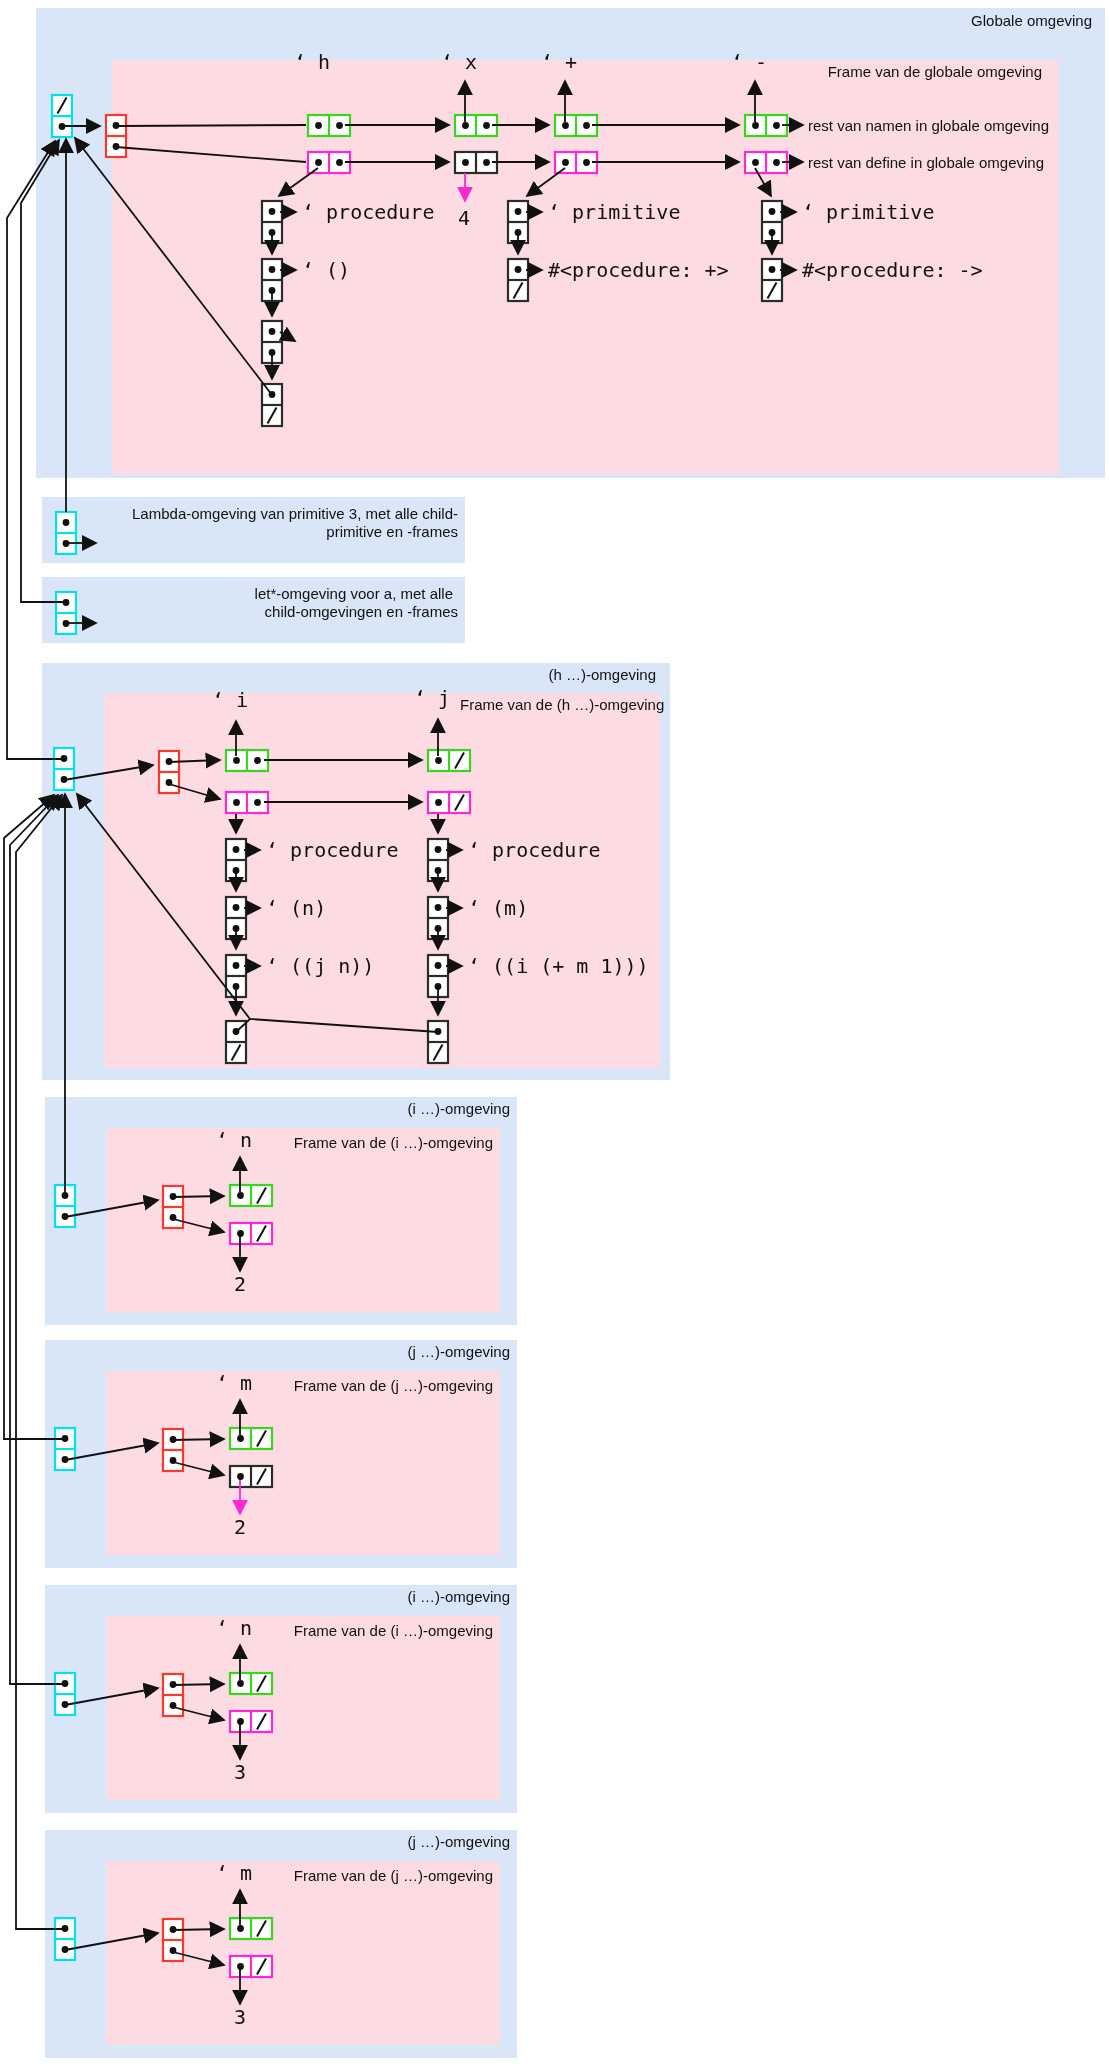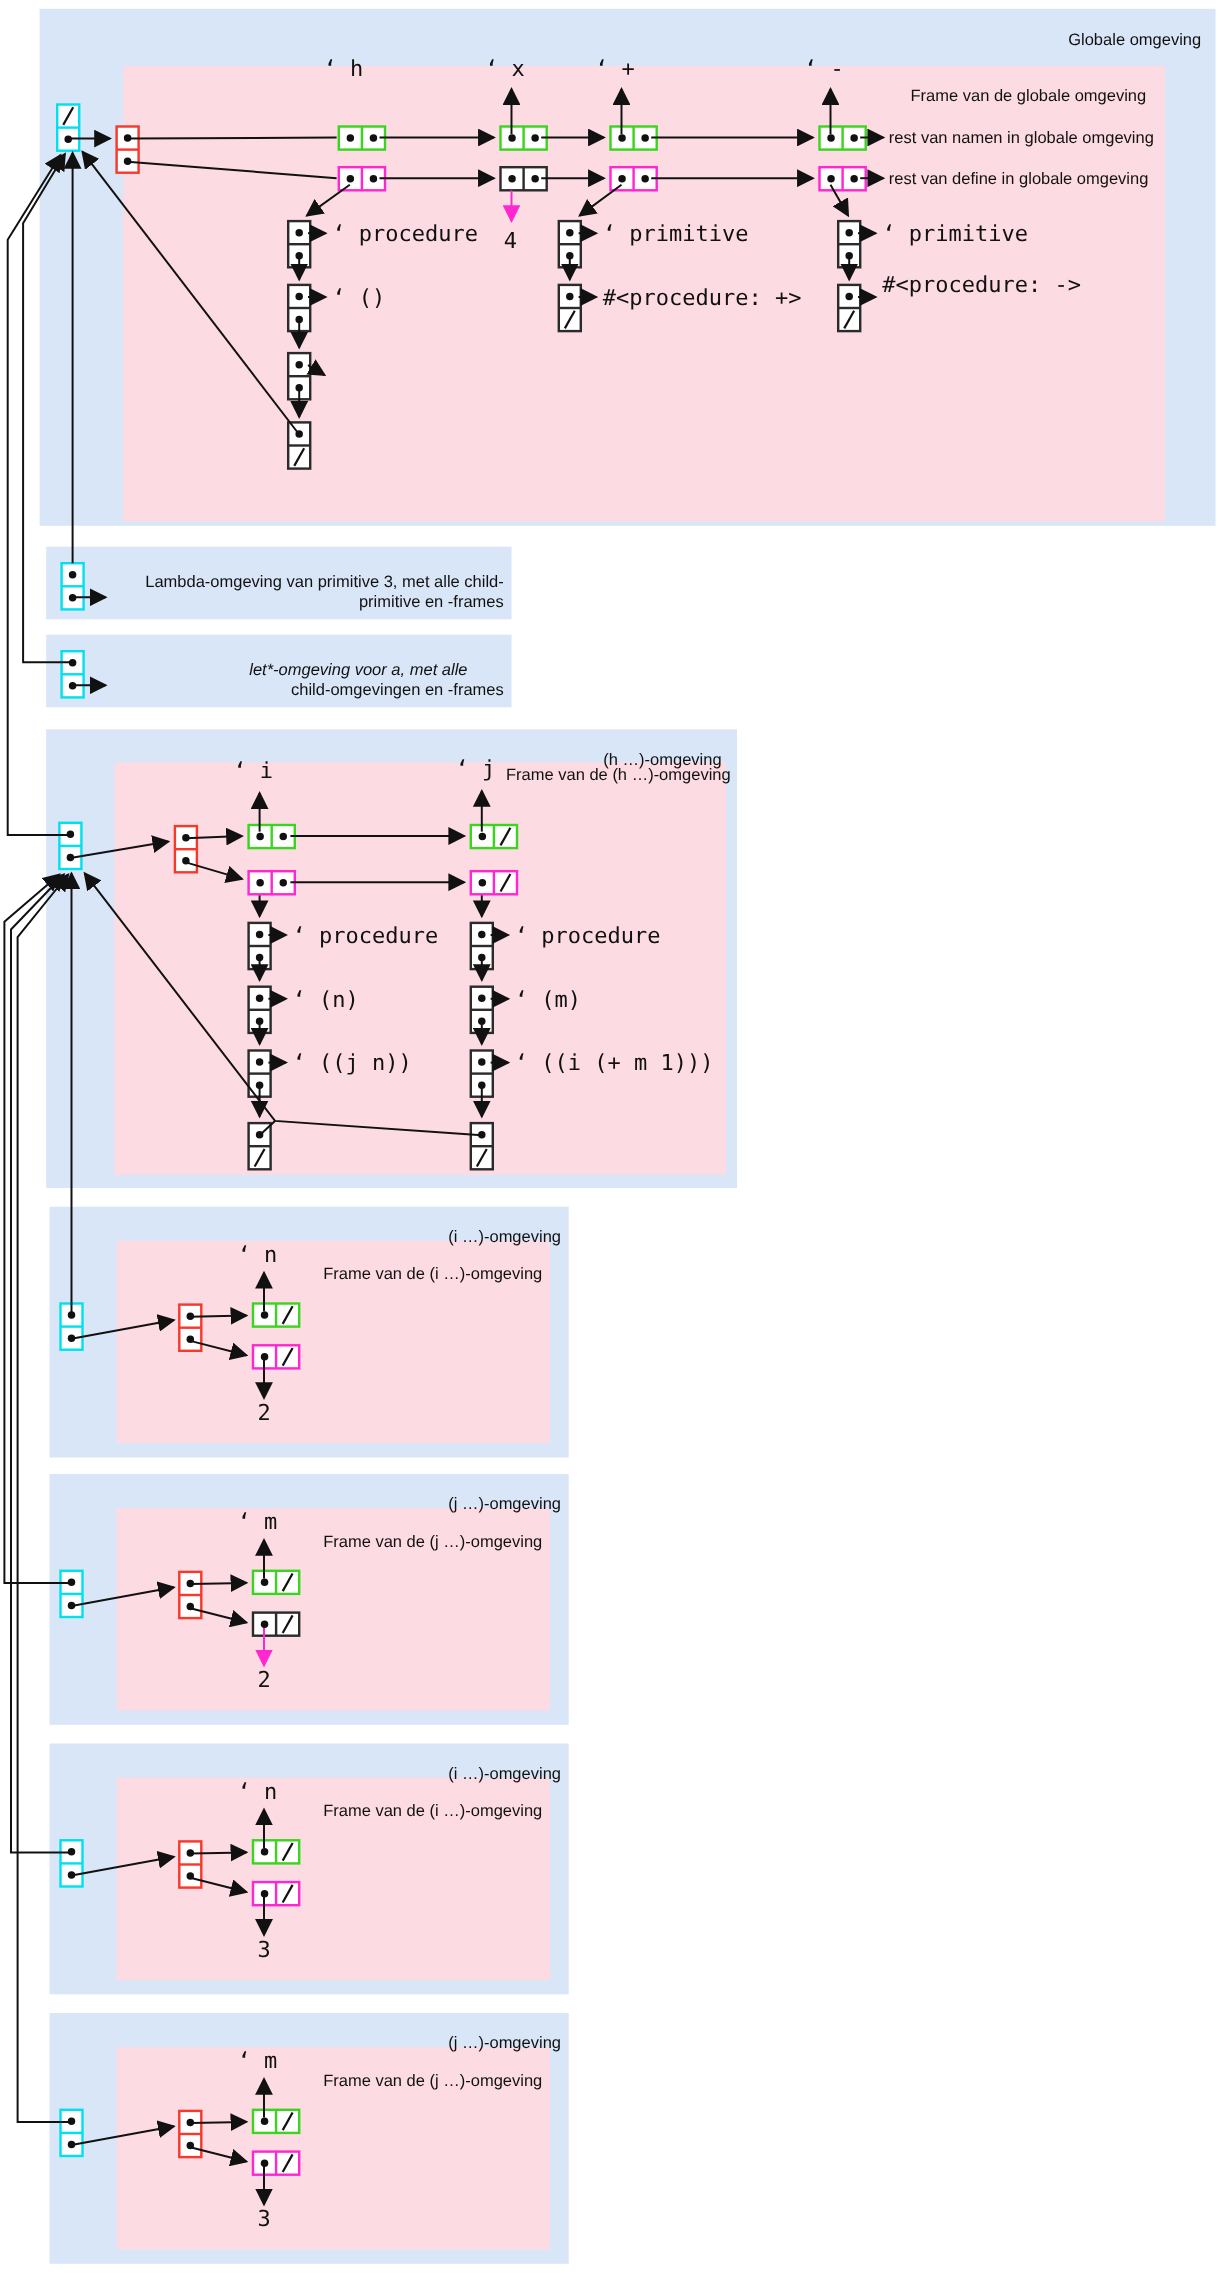--- a/index.html
+++ b/index.html
@@ -6,21 +6,21 @@
   #canvas{position:relative;width:1109px;height:2069px;background:#fff;overflow:hidden;
           font-family:"Liberation Sans","DejaVu Sans",sans-serif;color:#111;}
   .region{position:absolute;}
   .bg-blue{background:var(--blue);}
   .bg-pink{background:var(--pink);}
   #wires{position:absolute;left:0;top:0;z-index:2;}
   .txt{position:absolute;z-index:3;white-space:nowrap;}
   .s15{font-size:15px;line-height:18px;}
   .m20{font-family:"DejaVu Sans Mono","Liberation Mono",monospace;font-size:20px;line-height:24px;}
   .pre{white-space:pre;line-height:25px;}
-  .ra{text-align:right;margin-top:16px;}
+  .ra{text-align:right;}
 </style>
 </head>
 <body>
 
 <div id="canvas">
 
   <div class="region bg-blue" style="left:36px;top:8px;width:1069px;height:470px;"></div>
   <div class="region bg-pink" style="left:112px;top:60px;width:947px;height:414px;"></div>
   <div class="region bg-blue" style="left:42px;top:497px;width:423px;height:66px;"></div>
   <div class="region bg-blue" style="left:42px;top:577px;width:423px;height:66px;"></div>
@@ -328,21 +328,21 @@
       <line x1="266" y1="1920.5" x2="257" y2="1936.5" stroke="#111111" stroke-width="2"></line>
       <line x1="266" y1="1958.5" x2="257" y2="1974.5" stroke="#111111" stroke-width="2"></line>
     </svg>
 
   <div class="txt s15 ra" style="right:17px;top:12px;">Globale omgeving</div>
   <div class="txt s15 ra" style="right:67px;top:63px;">Frame van de globale omgeving</div>
   <div class="txt s15" style="left:808px;top:117px;">rest van namen in globale omgeving</div>
   <div class="txt s15" style="left:808px;top:154px;">rest van define in globale omgeving</div>
   <div class="txt s15 ra" style="right:651px;top:505px;">Lambda-omgeving van primitive 3, met alle child-</div>
   <div class="txt s15 ra" style="right:651px;top:523px;">primitive en -frames</div>
-  <div class="txt s15 ra" style="right:684px;top:585px;font-style:italic;">let*-omgeving voor a, met alle</div>
+  <div class="txt s15 ra" style="right:656px;top:585px;">let*-omgeving voor a, met alle</div>
   <div class="txt s15 ra" style="right:651px;top:603px;">child-omgevingen en -frames</div>
   <div class="txt s15 ra" style="right:453px;top:666px;">(h …)-omgeving</div>
   <div class="txt s15" style="left:460px;top:696px;">Frame van de (h …)-omgeving</div>
   <div class="txt s15 ra" style="right:599px;top:1100px;">(i …)-omgeving</div>
   <div class="txt s15 ra" style="right:616px;top:1134px;">Frame van de (i …)-omgeving</div>
   <div class="txt s15 ra" style="right:599px;top:1343px;">(j …)-omgeving</div>
   <div class="txt s15 ra" style="right:616px;top:1377px;">Frame van de (j …)-omgeving</div>
   <div class="txt s15 ra" style="right:599px;top:1588px;">(i …)-omgeving</div>
   <div class="txt s15 ra" style="right:616px;top:1622px;">Frame van de (i …)-omgeving</div>
   <div class="txt s15 ra" style="right:599px;top:1833px;">(j …)-omgeving</div>
@@ -351,21 +351,21 @@
   <div class="txt m20" style="left:294px;top:50px;">‘ h</div>
   <div class="txt m20" style="left:441px;top:50px;">‘ x</div>
   <div class="txt m20" style="left:541px;top:50px;">‘ +</div>
   <div class="txt m20" style="left:731px;top:50px;">‘ -</div>
   <div class="txt m20" style="left:302px;top:200px;">‘ procedure</div>
   <div class="txt m20" style="left:302px;top:258px;">‘ ()</div>
   <div class="txt m20" style="left:458px;top:206px;">4</div>
   <div class="txt m20" style="left:548px;top:200px;">‘ primitive</div>
   <div class="txt m20" style="left:548px;top:258px;text-align:right;">#&lt;procedure: +&gt;</div>
   <div class="txt m20" style="left:802px;top:200px;">‘ primitive</div>
-  <div class="txt m20" style="left:802px;top:246px;">#&lt;procedure: -&gt;</div>
+  <div class="txt m20" style="left:802px;top:258px;">#&lt;procedure: -&gt;</div>
   <div class="txt m20" style="left:212px;top:688px;">‘ i</div>
   <div class="txt m20" style="left:414px;top:686px;">‘ j</div>
   <div class="txt m20" style="left:266px;top:838px;">‘ procedure</div>
   <div class="txt m20" style="left:266px;top:896px;">‘ (n)</div>
   <div class="txt m20" style="left:266px;top:954px;">‘ ((j n))</div>
   <div class="txt m20" style="left:468px;top:838px;">‘ procedure</div>
   <div class="txt m20" style="left:468px;top:896px;">‘ (m)</div>
   <div class="txt m20" style="left:468px;top:954px;">‘ ((i (+ m 1)))</div>
   <div class="txt m20" style="left:216px;top:1128px;">‘ n</div>
   <div class="txt m20" style="left:234px;top:1272px;">2</div>

